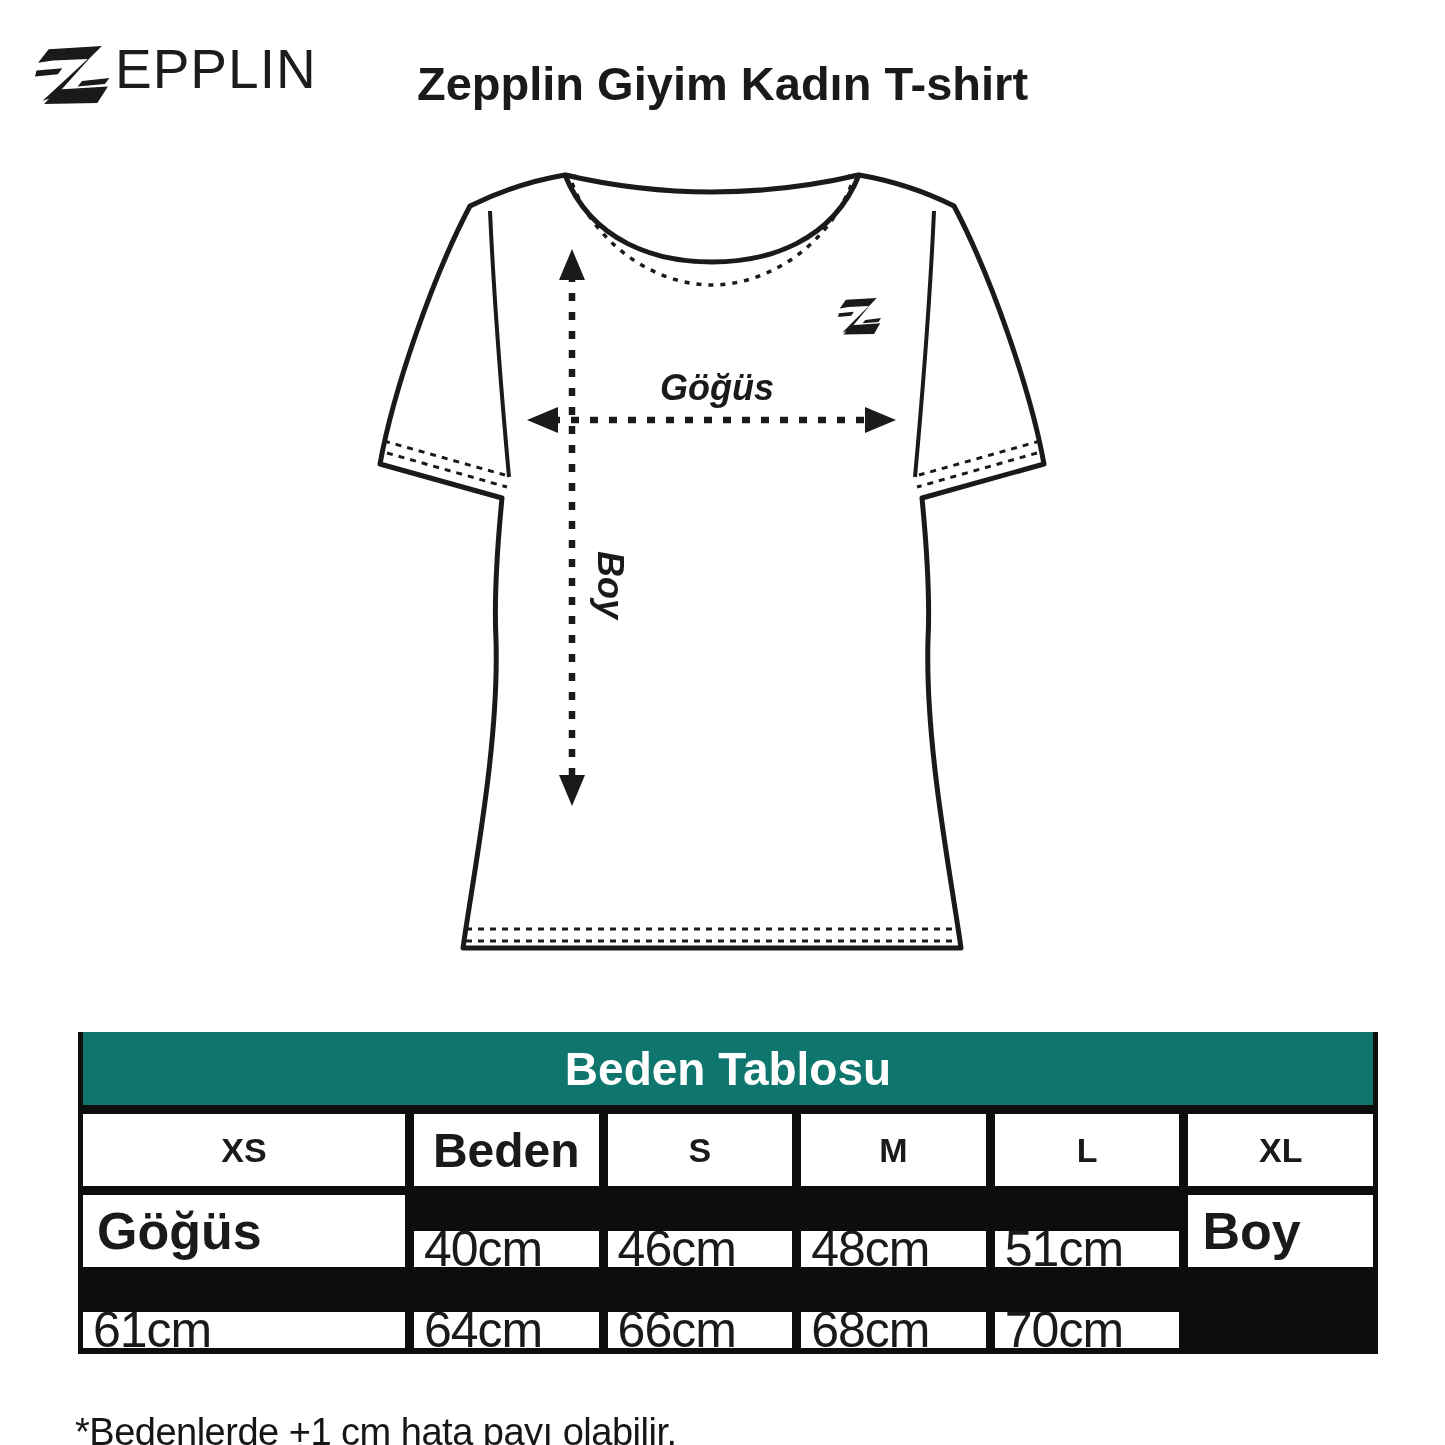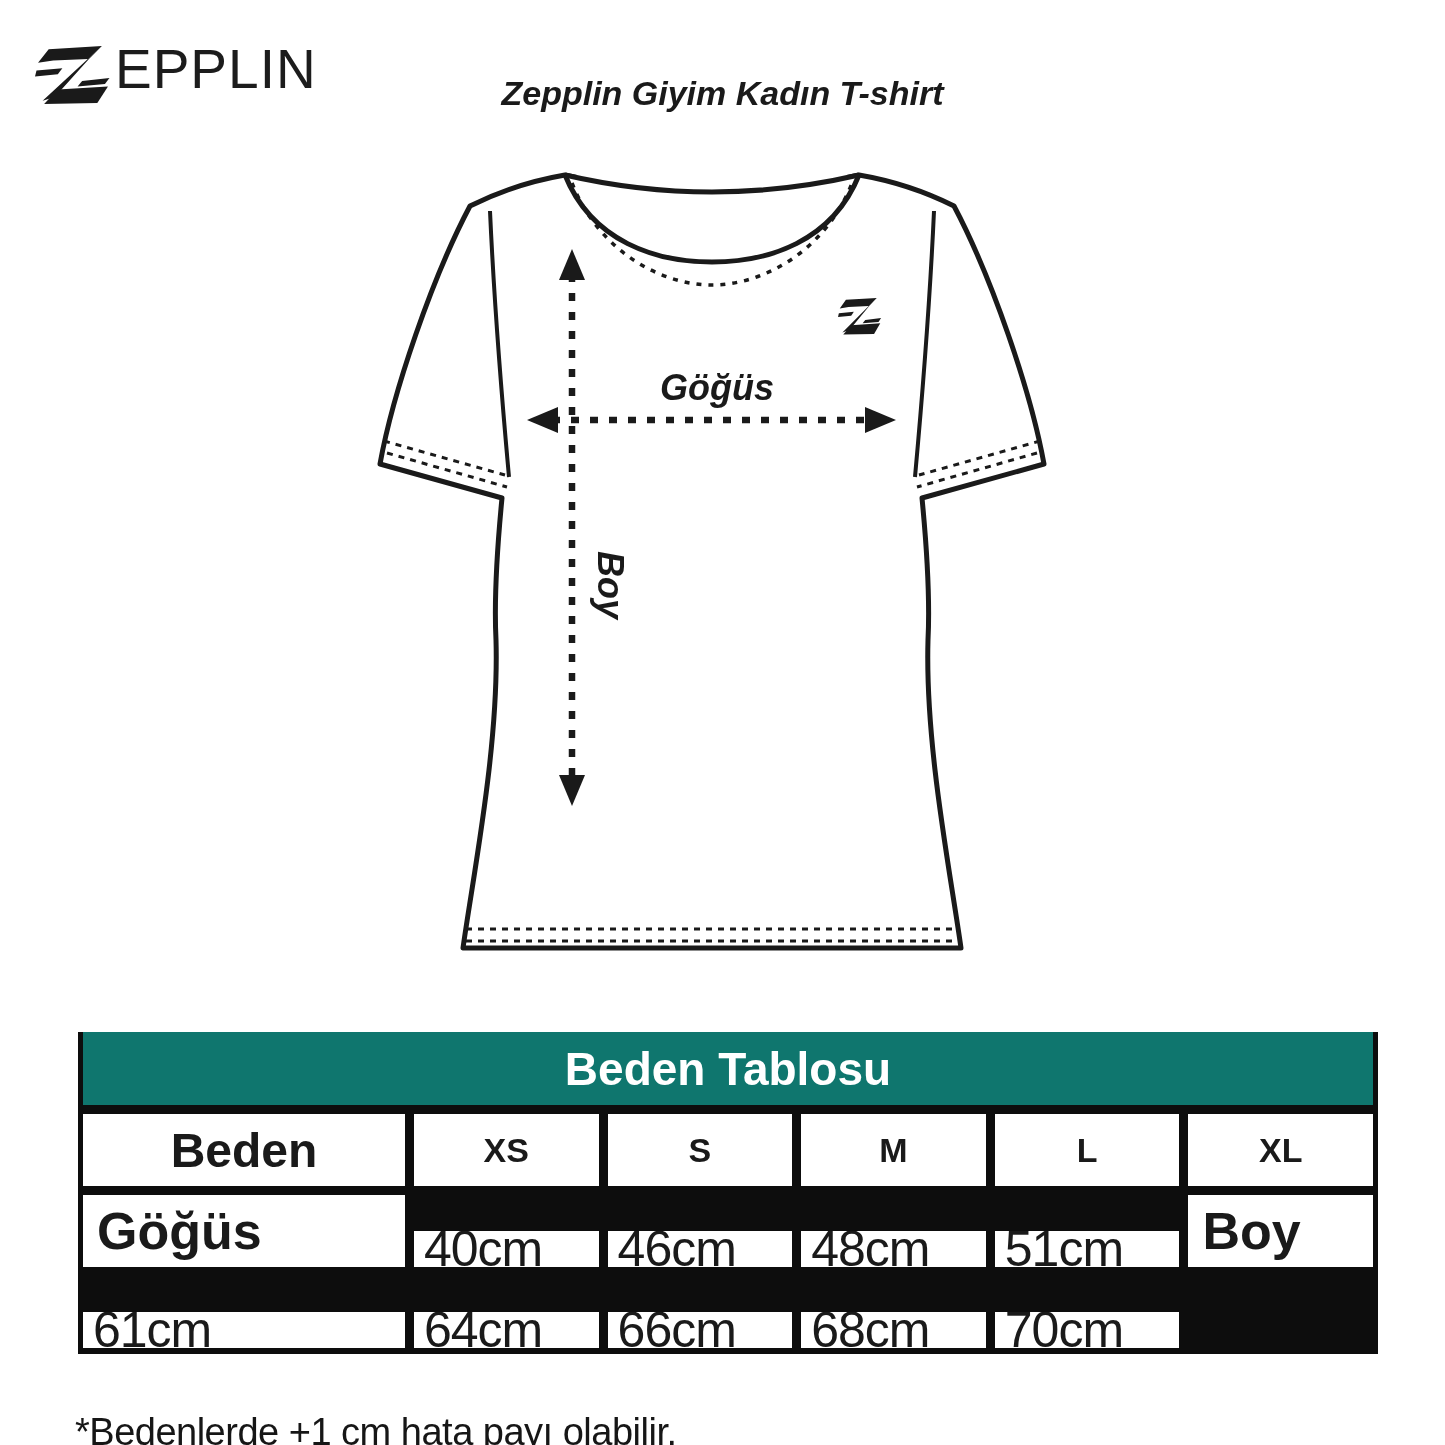--- a/index.html
+++ b/index.html
@@ -9,21 +9,21 @@
   }
   
   .brand{position:absolute;left:35px;top:42px;display:flex;align-items:flex-start;}
   .brand .z-icon{display:block;}
   .brand .wordmark{
     font-size:55px;font-weight:500;letter-spacing:1px;color:#1c1c1c;
     line-height:1;margin-left:4px;margin-bottom:6px;
   }
   .page-title{
     position:absolute;left:0;right:0;top:60px;text-align:center;
-    font-style:italic;font-size:34px;line-height:1;white-space:nowrap;margin-top:16px;
+    font-size:47px;line-height:1;white-space:nowrap;
   }
   .page-title .t1{font-weight:600;}
   .page-title .t2{font-weight:800;}
   
   .shirt-svg{position:absolute;left:0;top:0;}
   
   .size-table{
     position:absolute;left:78px;top:1032px;width:1300px;height:322px;
     background:#0d0d0d;box-sizing:border-box;
     display:grid;
@@ -118,22 +118,22 @@
       <polygon points="896,420 865,407 865,433" fill="#1a1a1a"></polygon>
     </g>
 
     <text x="717" y="400" text-anchor="middle" font-family="Liberation Sans, sans-serif" font-size="36" font-style="italic" font-weight="600" fill="#1a1a1a">Göğüs</text>
     <text x="598" y="585" text-anchor="middle" transform="rotate(90 598 585)" font-family="Liberation Sans, sans-serif" font-size="36" font-style="italic" font-weight="600" fill="#1a1a1a">Boy</text>
   </svg>
 
   <div class="size-table">
     <div class="table-title">Beden Tablosu</div>
 
+    <div class="cell col-head center">XS</div>
     <div class="cell corner center">Beden</div>
-    <div class="cell col-head center">XS</div>
     <div class="cell col-head center">S</div>
     <div class="cell col-head center">M</div>
     <div class="cell col-head center">L</div>
     <div class="cell col-head center">XL</div>
 
     <div class="cell row-label">Göğüs</div>
     <div class="cell value">40cm</div>
     <div class="cell value">46cm</div>
     <div class="cell value">48cm</div>
     <div class="cell value">51cm</div>

